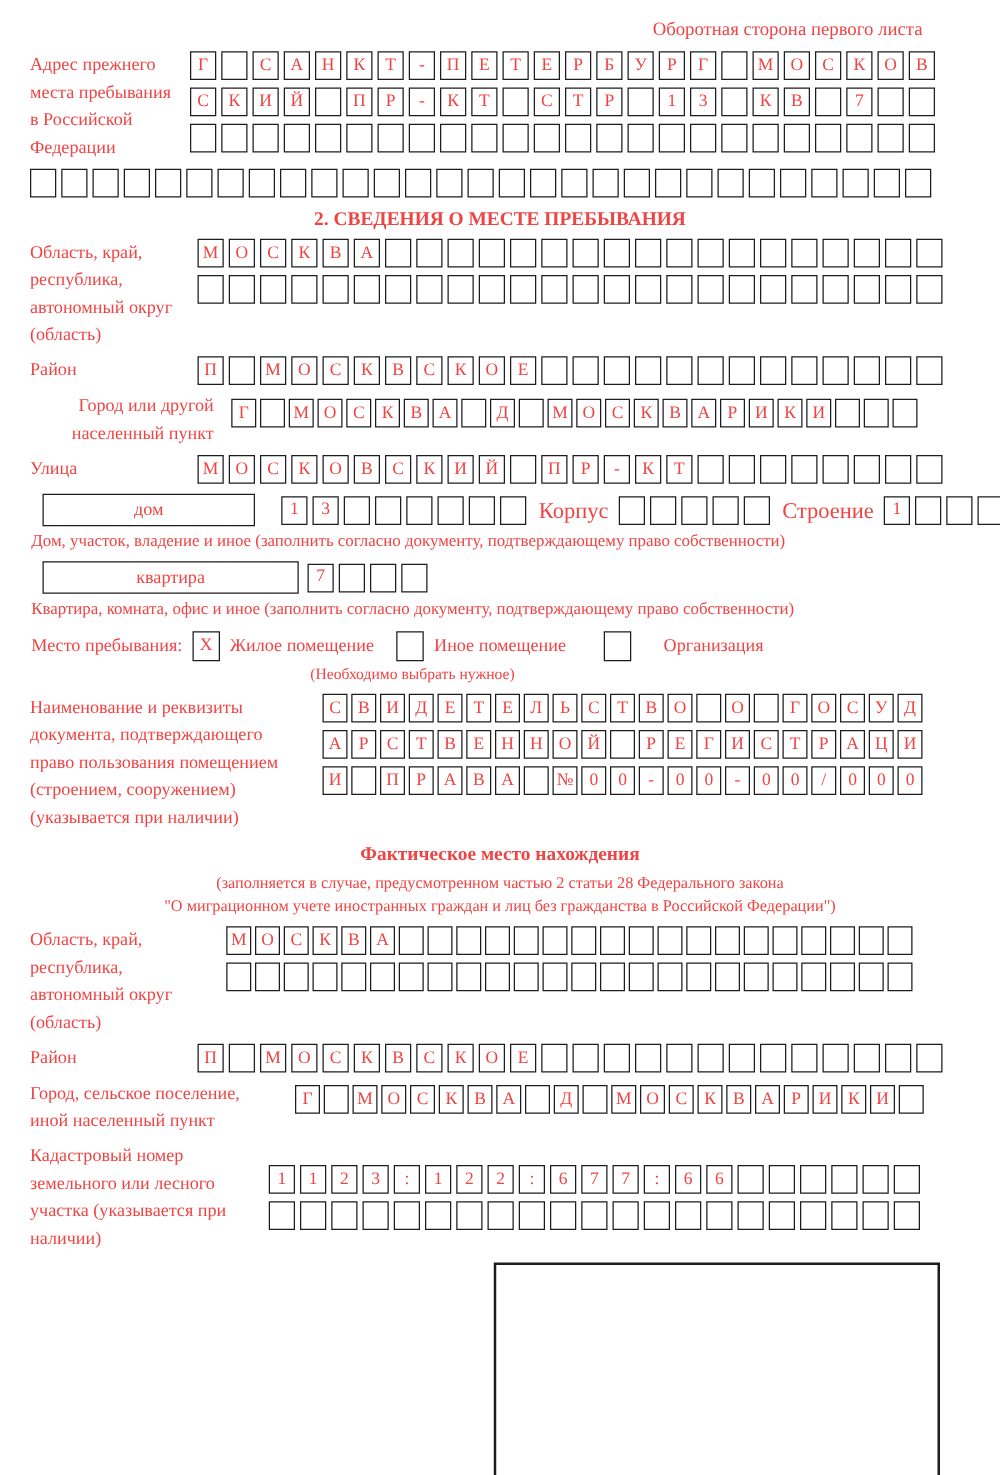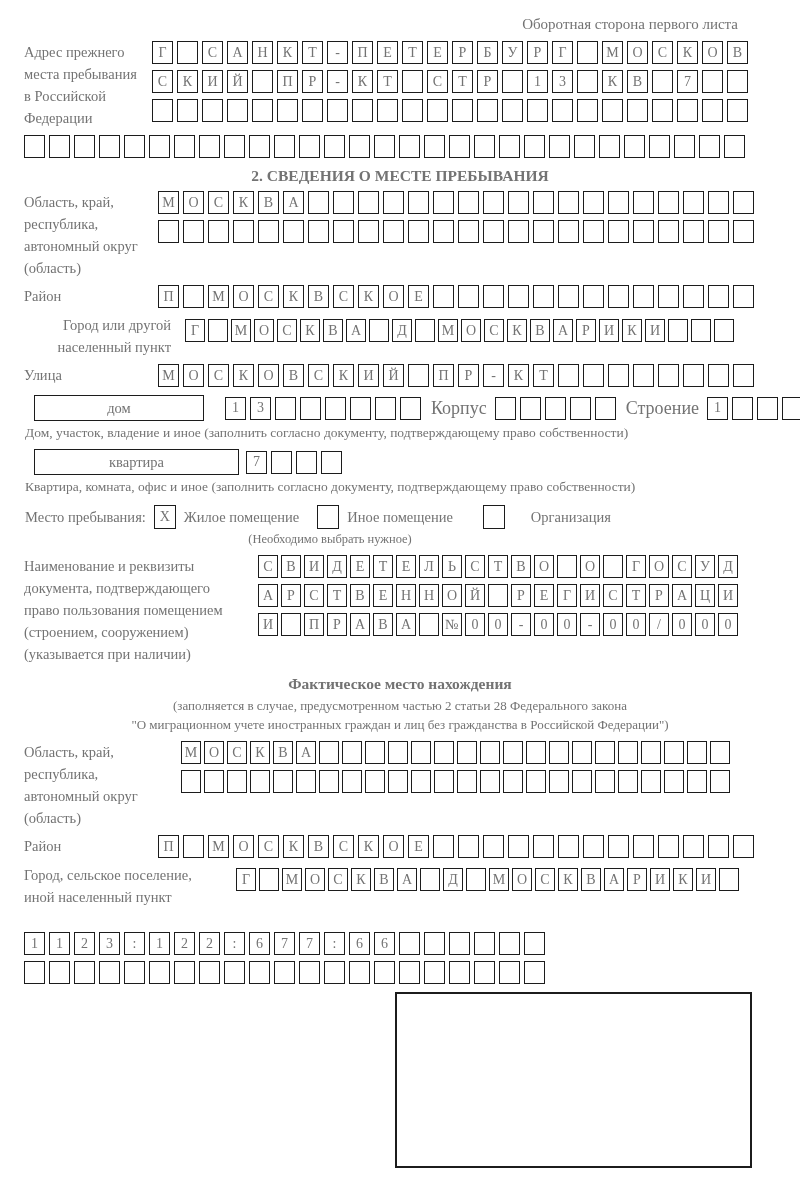--- a/index.html
+++ b/index.html
@@ -1,19 +1,19 @@
 <!DOCTYPE html>
 <html><head>
 <meta charset="utf-8">
 <style>
   * { margin:0; padding:0; box-sizing:border-box; }
   html,body { background:#ffffff; }
   .page {
     width:800px; height:1180px; position:relative; overflow:hidden;
-    background:#ffffff; color:#737373;
+    background:#ffffff; color:#ef4444;
     font-family:"Liberation Serif","DejaVu Serif",serif;
   }
   .header-note { text-align:right; padding:16px 62px 0 0; font-size:15px; }
 
   .frow { display:flex; align-items:flex-start; margin-left:24px; }
   .lbl { font-size:14.5px; line-height:1.52; flex:0 0 auto; }
   .w128 { width:128px; padding-right:14px; }
   .w134 { width:134px; padding-right:20px; }
   .w161 { width:161px; padding-right:14px;text-align:right; }
   .w234 { width:234px; padding-right:28px; }
@@ -575,20 +575,21 @@
         <span class="cell">А</span>
         <span class="cell">Р</span>
         <span class="cell">И</span>
         <span class="cell">К</span>
         <span class="cell">И</span>
         <span class="cell"></span>
       </div>
   </div>
 
   <div class="frow mt6">
+    <div class="lbl w191">Кадастровый номер земельного или лесного участка (указывается при наличии)</div>
     <div class="grids" style="margin-top:18px">
       <div class="cells">
           <span class="cell">1</span>
           <span class="cell">1</span>
           <span class="cell">2</span>
           <span class="cell">3</span>
           <span class="cell">:</span>
           <span class="cell">1</span>
           <span class="cell">2</span>
           <span class="cell">2</span>

